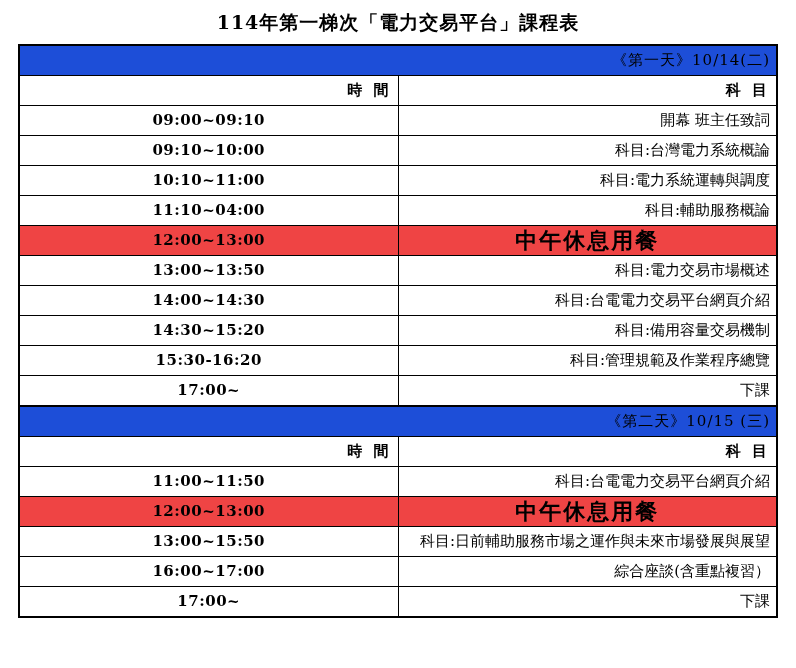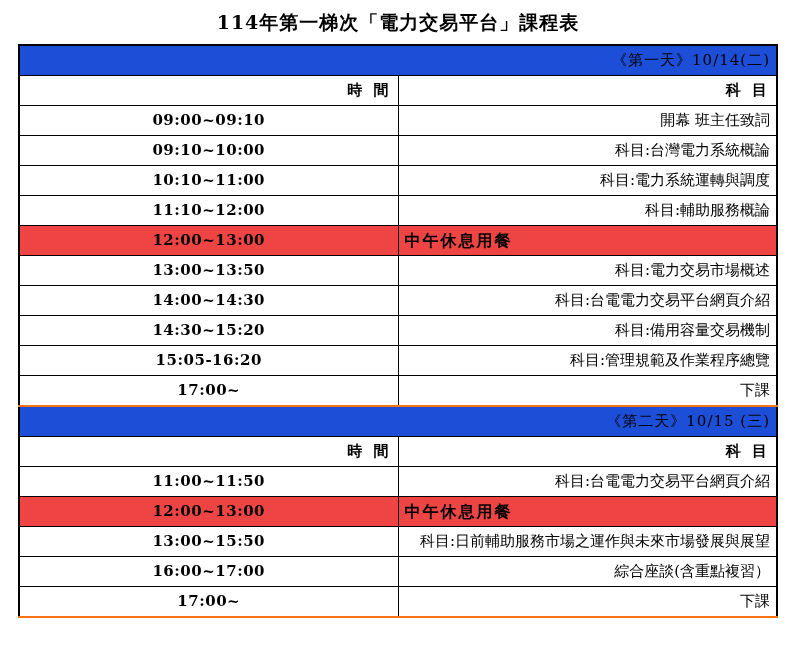--- a/index.html
+++ b/index.html
@@ -77,26 +77,26 @@
   }
   
   .lunch-row td {
     background: #ef4444;
     font-weight: bold;
     border-top: 2px solid #000000;
     border-bottom: 2px solid #000000;
     height: 27px;
   }
   .lunch-row td.col-subject {
-    text-align: left;
+    text-align: center;
     letter-spacing: 2px;
-    font-size: 16px;
+    font-size: 22px;
   }
   tr.row-thick-bottom td {
-    border-bottom: 2px solid #f97316;
+    border-bottom: 2px solid #000000;
   }
 </style>
 </head>
 <body>
 
 <div class="page">
 
   <div class="doc-title">114年第一梯次「電力交易平台」課程表</div>
 
   <table class="schedule">
@@ -114,41 +114,41 @@
         </tr>
         <tr>
           <td class="col-time">09:10~10:00</td>
           <td class="col-subject">科目:台灣電力系統概論</td>
         </tr>
         <tr>
           <td class="col-time">10:10~11:00</td>
           <td class="col-subject">科目:電力系統運轉與調度</td>
         </tr>
         <tr>
-          <td class="col-time">11:10~12:00</td>
+          <td class="col-time">11:10~04:00</td>
           <td class="col-subject">科目:輔助服務概論</td>
         </tr>
         <tr class="lunch-row">
           <td class="col-time">12:00~13:00</td>
           <td class="col-subject">中午休息用餐</td>
         </tr>
         <tr>
           <td class="col-time">13:00~13:50</td>
           <td class="col-subject">科目:電力交易市場概述</td>
         </tr>
         <tr>
           <td class="col-time">14:00~14:30</td>
           <td class="col-subject">科目:台電電力交易平台網頁介紹</td>
         </tr>
         <tr>
           <td class="col-time">14:30~15:20</td>
           <td class="col-subject">科目:備用容量交易機制</td>
         </tr>
         <tr>
-          <td class="col-time">15:05-16:20</td>
+          <td class="col-time">15:30-16:20</td>
           <td class="col-subject">科目:管理規範及作業程序總覽</td>
         </tr>
         <tr class="row-thick-bottom">
           <td class="col-time">17:00~</td>
           <td class="col-subject">下課</td>
         </tr>
         <tr class="day-banner">
           <td colspan="2">《第二天》10/15 (三)</td>
         </tr>
         <tr class="head-row">

